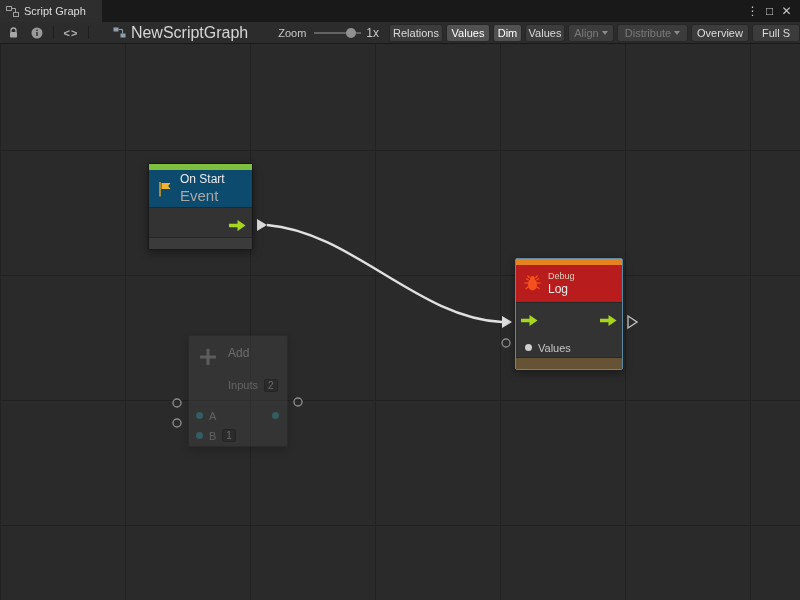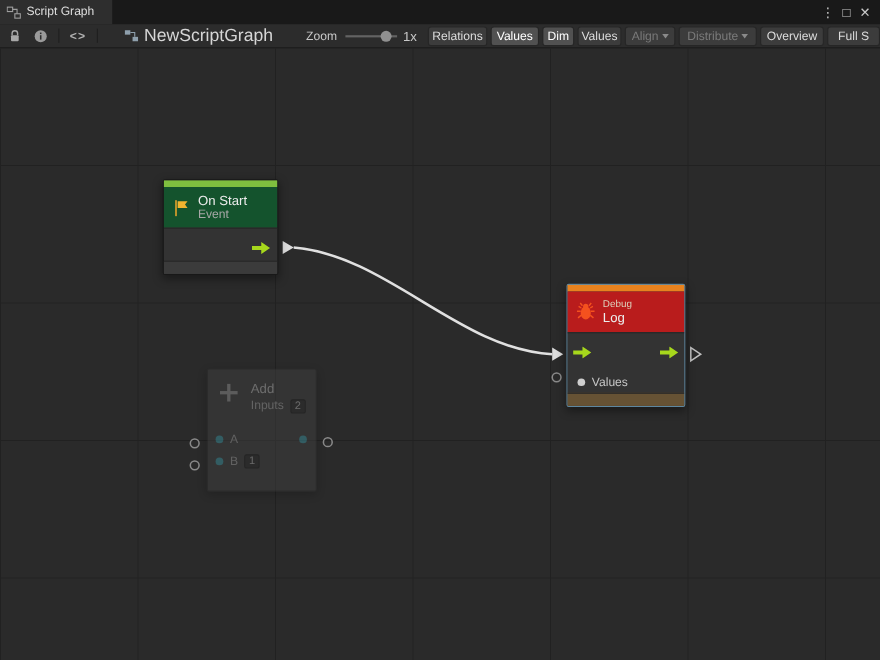--- a/index.html
+++ b/index.html
@@ -43,25 +43,25 @@
   .canvas{position:relative;flex:1;background-color:#2a2a2a;overflow:hidden;
     background-image:linear-gradient(to right,#212121 1px,transparent 1px),
                      linear-gradient(to bottom,#212121 1px,transparent 1px);
     background-size:125px 125px;background-position:0 106px}
   .overlay{position:absolute;left:0;top:0}
 
   .node{position:absolute;border:1px solid #181818;border-radius:2px;background:#333;
     box-shadow:0 3px 9px rgba(0,0,0,.4)}
   .accent{height:6px;background:#7fbf3f}
   .accent.orange{background:#e8821e}
-  .nhead{background:#14532d;display:flex;align-items:center;gap:6px;padding:0 7px}
+  .nhead{background:#0c4a6e;display:flex;align-items:center;gap:6px;padding:0 7px}
   .nhead.brown{background:#b91c1c}
   .ntitles{display:flex;flex-direction:column;justify-content:center;line-height:1.2}
   .ntitle{font-size:12px;color:#ececec}
-  .nsub{font-size:11px;color:#a8a8a8}
+  .nsub{font-size:15px;color:#a8a8a8}
   .ncat{font-size:9px;color:#ddd2bd}
   .nbody{background:#333;border-top:1px solid #272727}
   .nfoot{border-top:1px solid #272727}
   .nfoot.gray{background:#3b3b3b}
   .nfoot.brown{background:#665234}
 
   .onstart{left:148px;top:119px;width:105px;height:87px}
   .onstart .nhead{height:37px}
   .onstart .nbody{height:30px;display:flex;align-items:center;justify-content:flex-end;
     padding:5px 6px 0 6px}
@@ -74,21 +74,21 @@
   .prow1{height:34px;display:flex;align-items:center;justify-content:space-between;padding:0 5px}
   .prow2{height:21px;display:flex;align-items:center;gap:6px;padding:0 9px}
   .pdot{width:7px;height:7px;border-radius:50%;flex:0 0 auto}
   .pdot.light{background:#cfcfcf}
   .pdot.teal{background:#3e9ba8}
   .plabel{font-size:11px;color:#c6c6c6}
 
   .add{left:188px;top:291px;width:100px;height:112px;opacity:.45;background:#424242;border-color:#2d2d2d}
   .ahead{display:flex;gap:9px;padding:10px 6px 0 8px}
   .ahead .ntitle{color:#bdbdbd}
-  .arow{display:flex;align-items:center;gap:6px;font-size:11px;color:#a8a8a8;margin-top:3px}
+  .arow{display:flex;align-items:center;gap:6px;font-size:11px;color:#a8a8a8;margin-top:19px}
   .aports{margin-top:13px}
   .aprow{height:20px;display:flex;align-items:center;gap:6px;padding:0 7px}
   .aprow .plabel{color:#a5a5a5}
   .outdot{margin-left:auto;margin-right:1px}
   .vbox{display:inline-block;min-width:13px;padding:0 3px;height:13px;line-height:12px;
     background:#2e2e2e;border:1px solid #1e1e1e;border-radius:2px;color:#b8b8b8;
     font-size:10px;text-align:center}
 </style>
 </head>
 <body>

